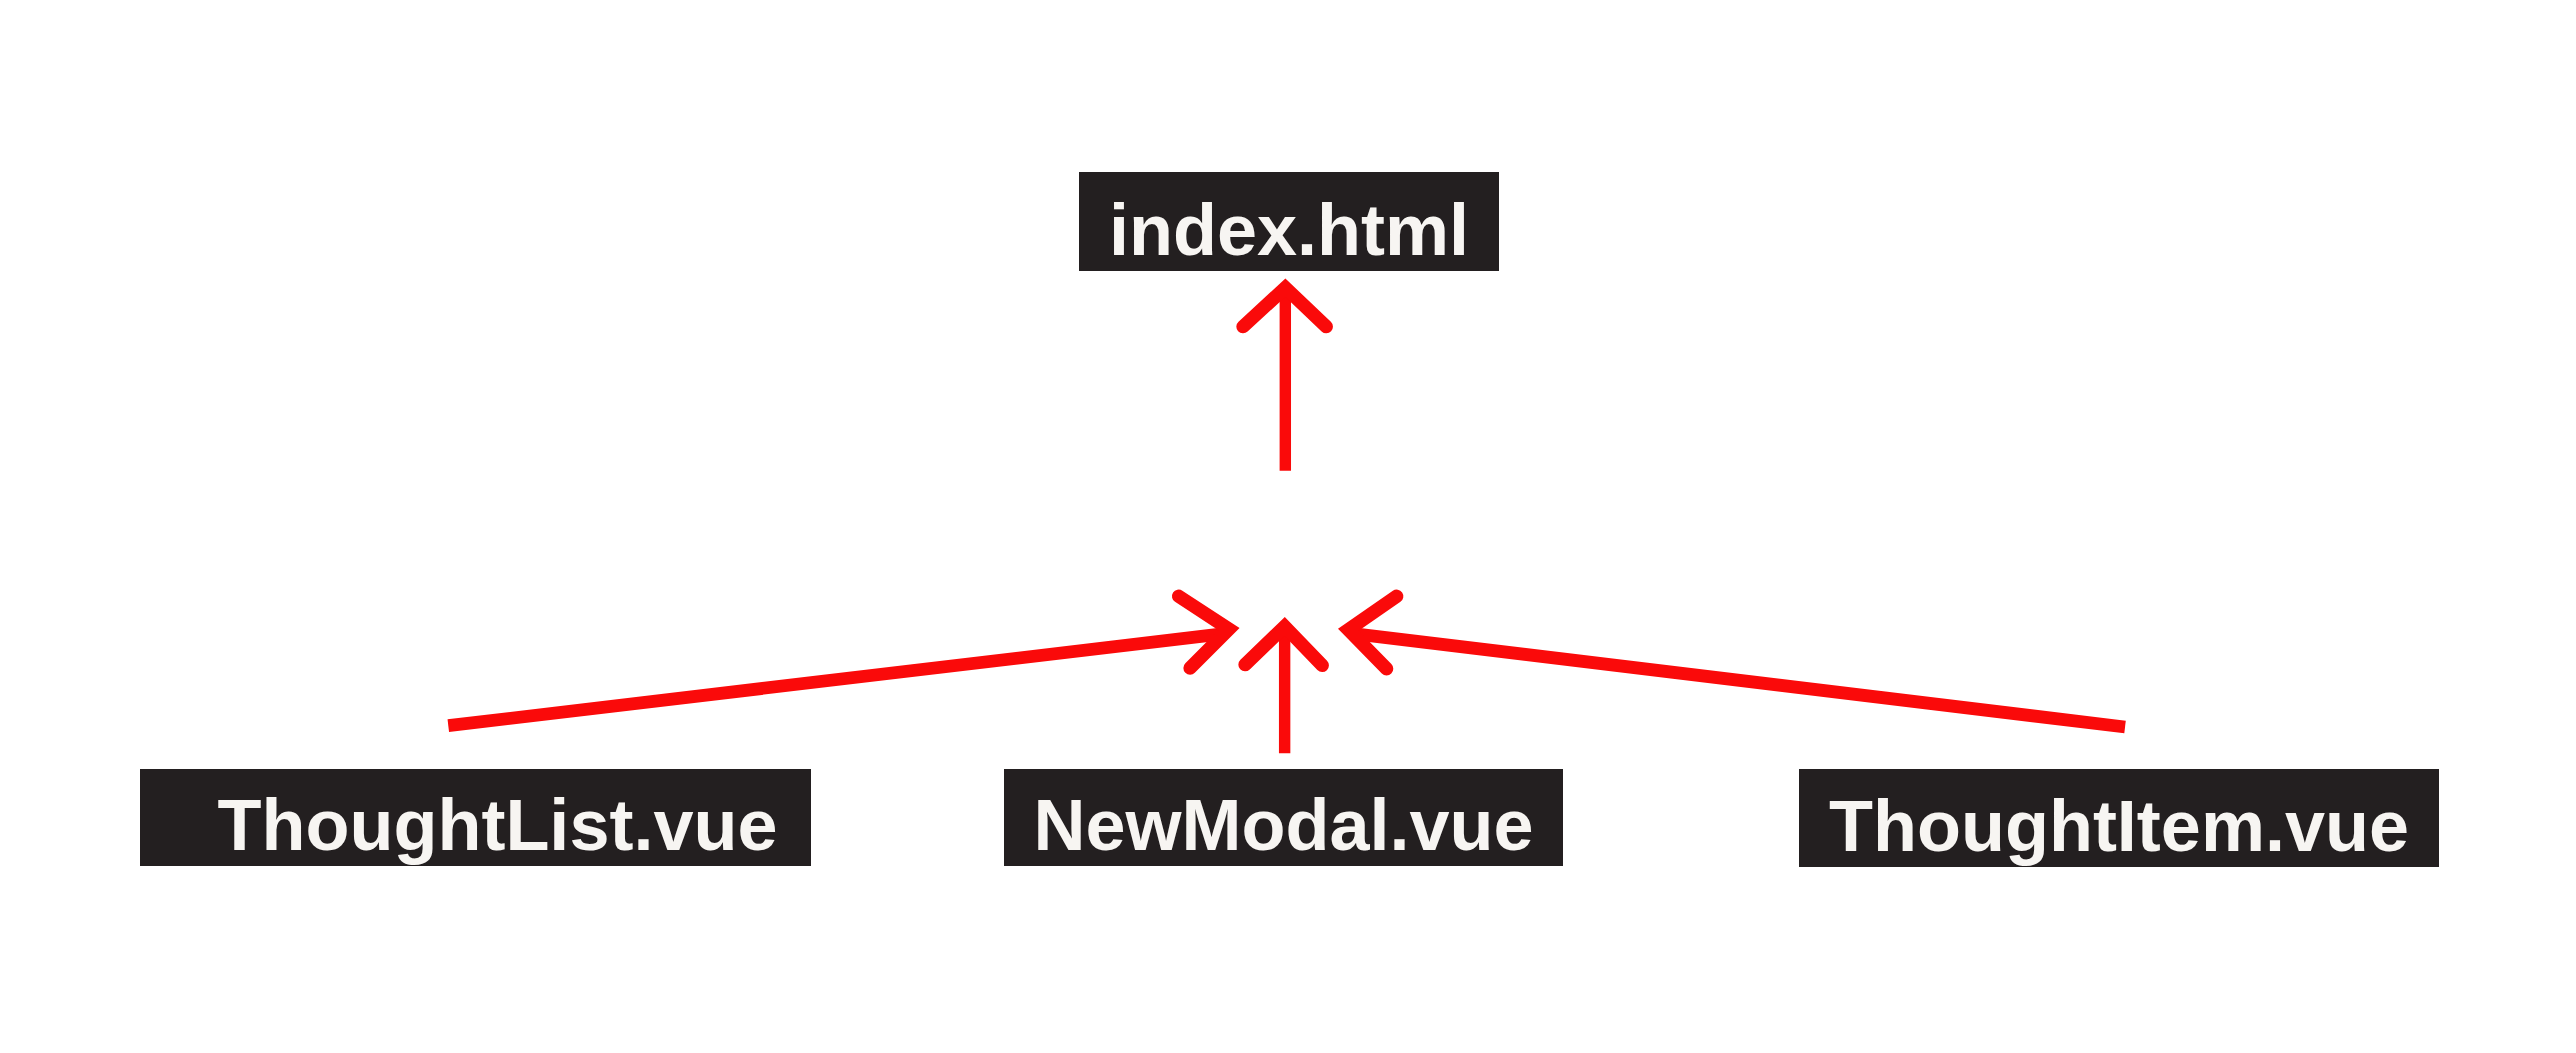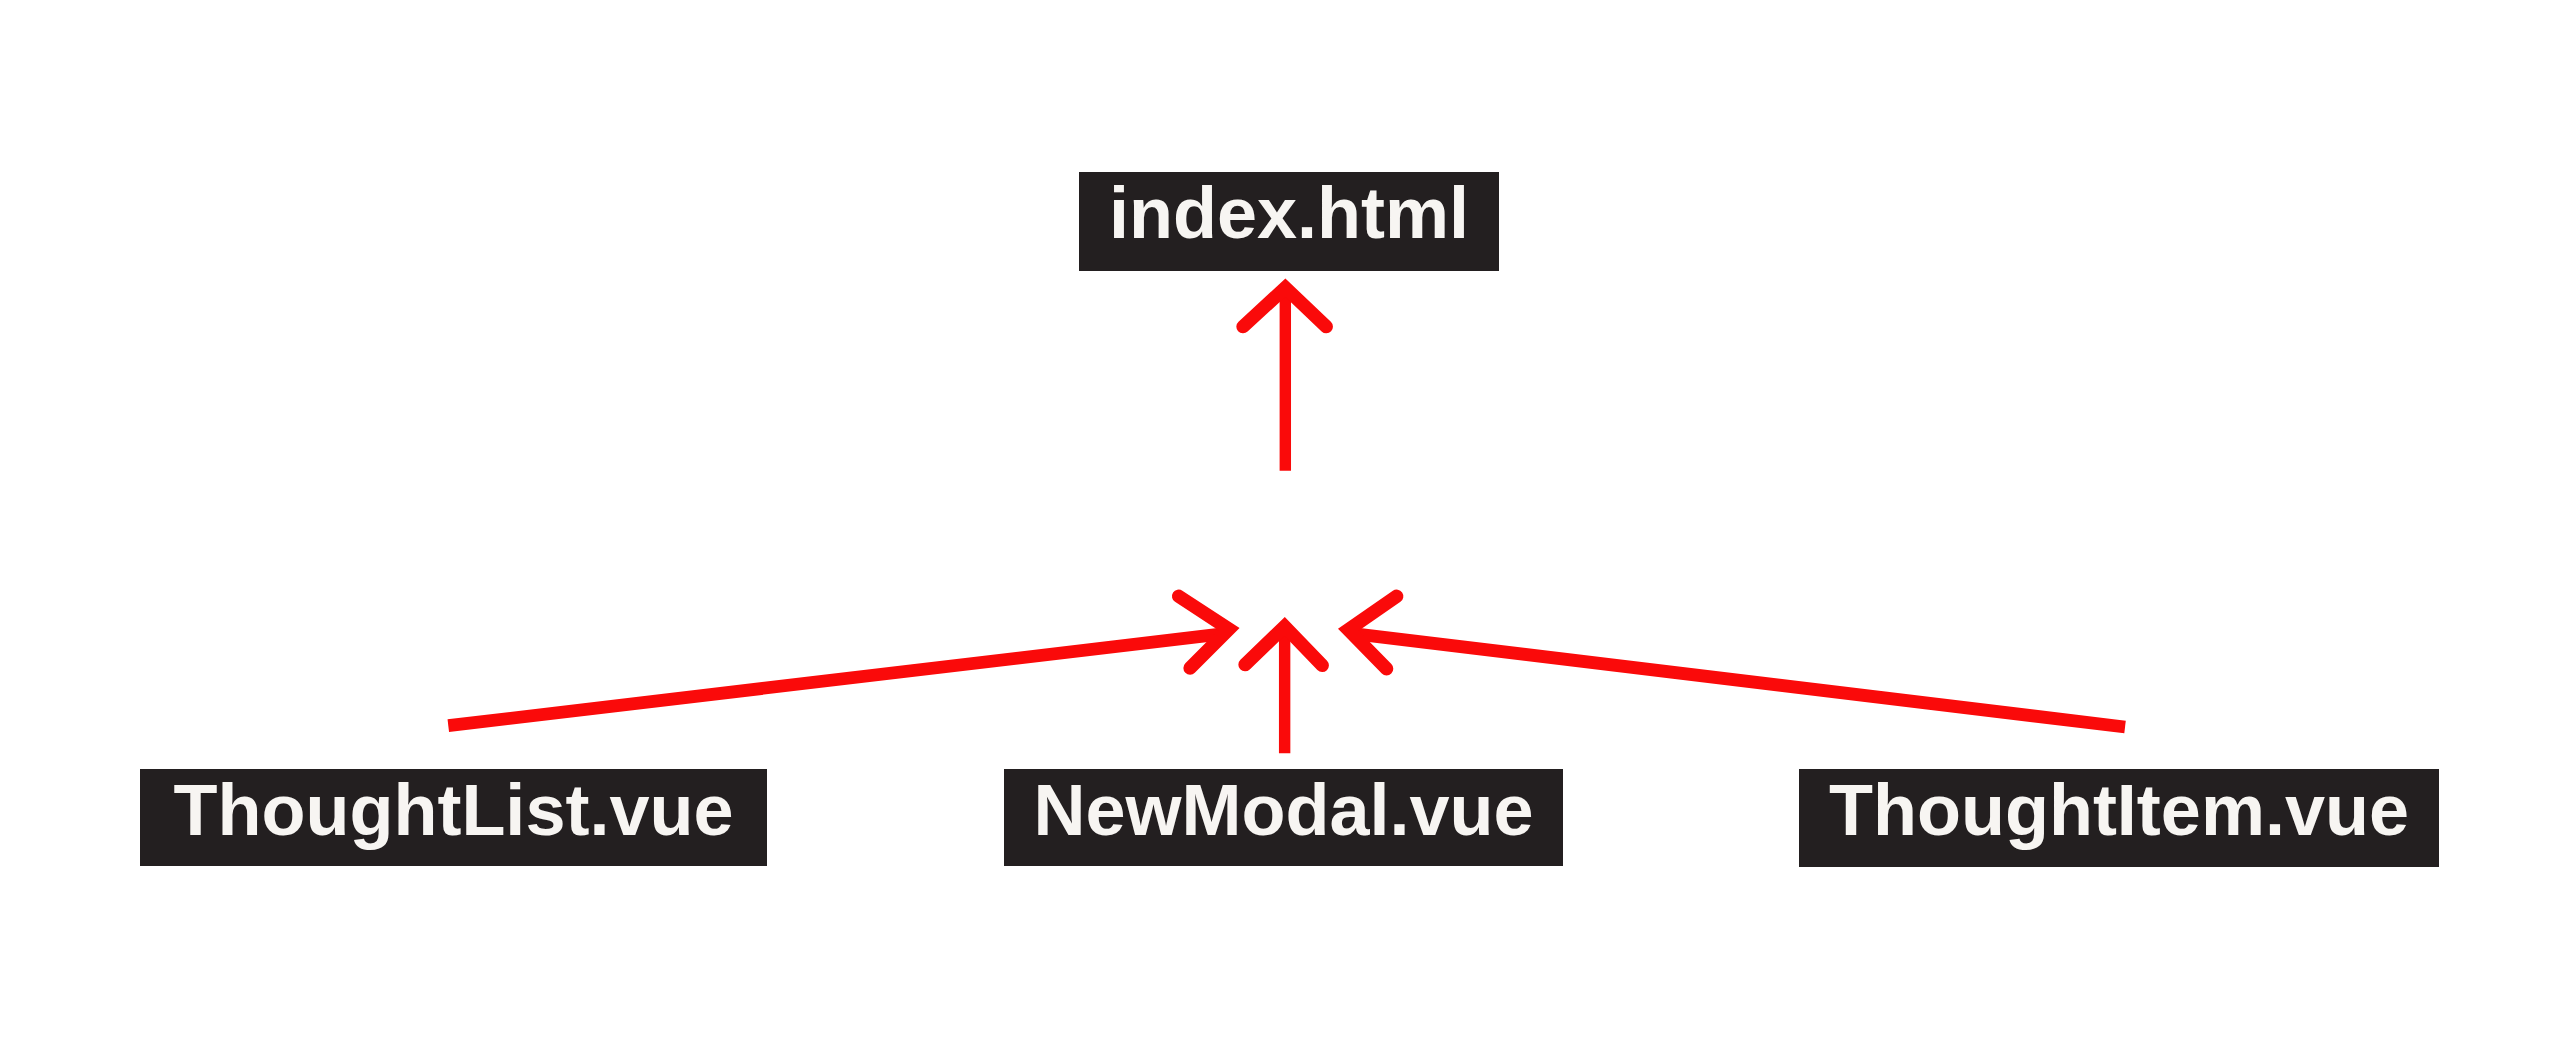--- a/index.html
+++ b/index.html
@@ -25,30 +25,30 @@
     left: 0;
     top: 0;
     width: 2576px;
     height: 1053px;
   }
   .node {
     position: absolute;
     background: #231f20;
     color: #f7f5f2;
     display: flex;
-    align-items: flex-start;
+    align-items: flex-end;
     justify-content: center;
     font-weight: bold;
     font-size: 72px;
     letter-spacing: 0px;
     white-space: nowrap;
   }
   .node-index  { left: 1079px; top: 172px;  width: 420px; height: 99px; }
   .node-app    { left: 1124px; top: 490px;  width: 331px; height: 97px; }
-  .node-tlist  { left: 140px;  top: 769px; width: 627px; height: 97px; }
+  .node-tlist  { left: 140px;  top: 769px; width: 627px; height: 97px; padding-left: 44px; }
   .node-nmodal { left: 1004px; top: 769px; width: 559px; height: 97px; }
   .node-titem  { left: 1799px; top: 769px; width: 640px; height: 98px; }
 </style>
 </head>
 <body>
 
 <div class="diagram-canvas">
 
   <svg class="arrow-layer" viewBox="0 0 3840 1570" xmlns="http://www.w3.org/2000/svg">
     <g fill="none" stroke="#fa0a0a">

